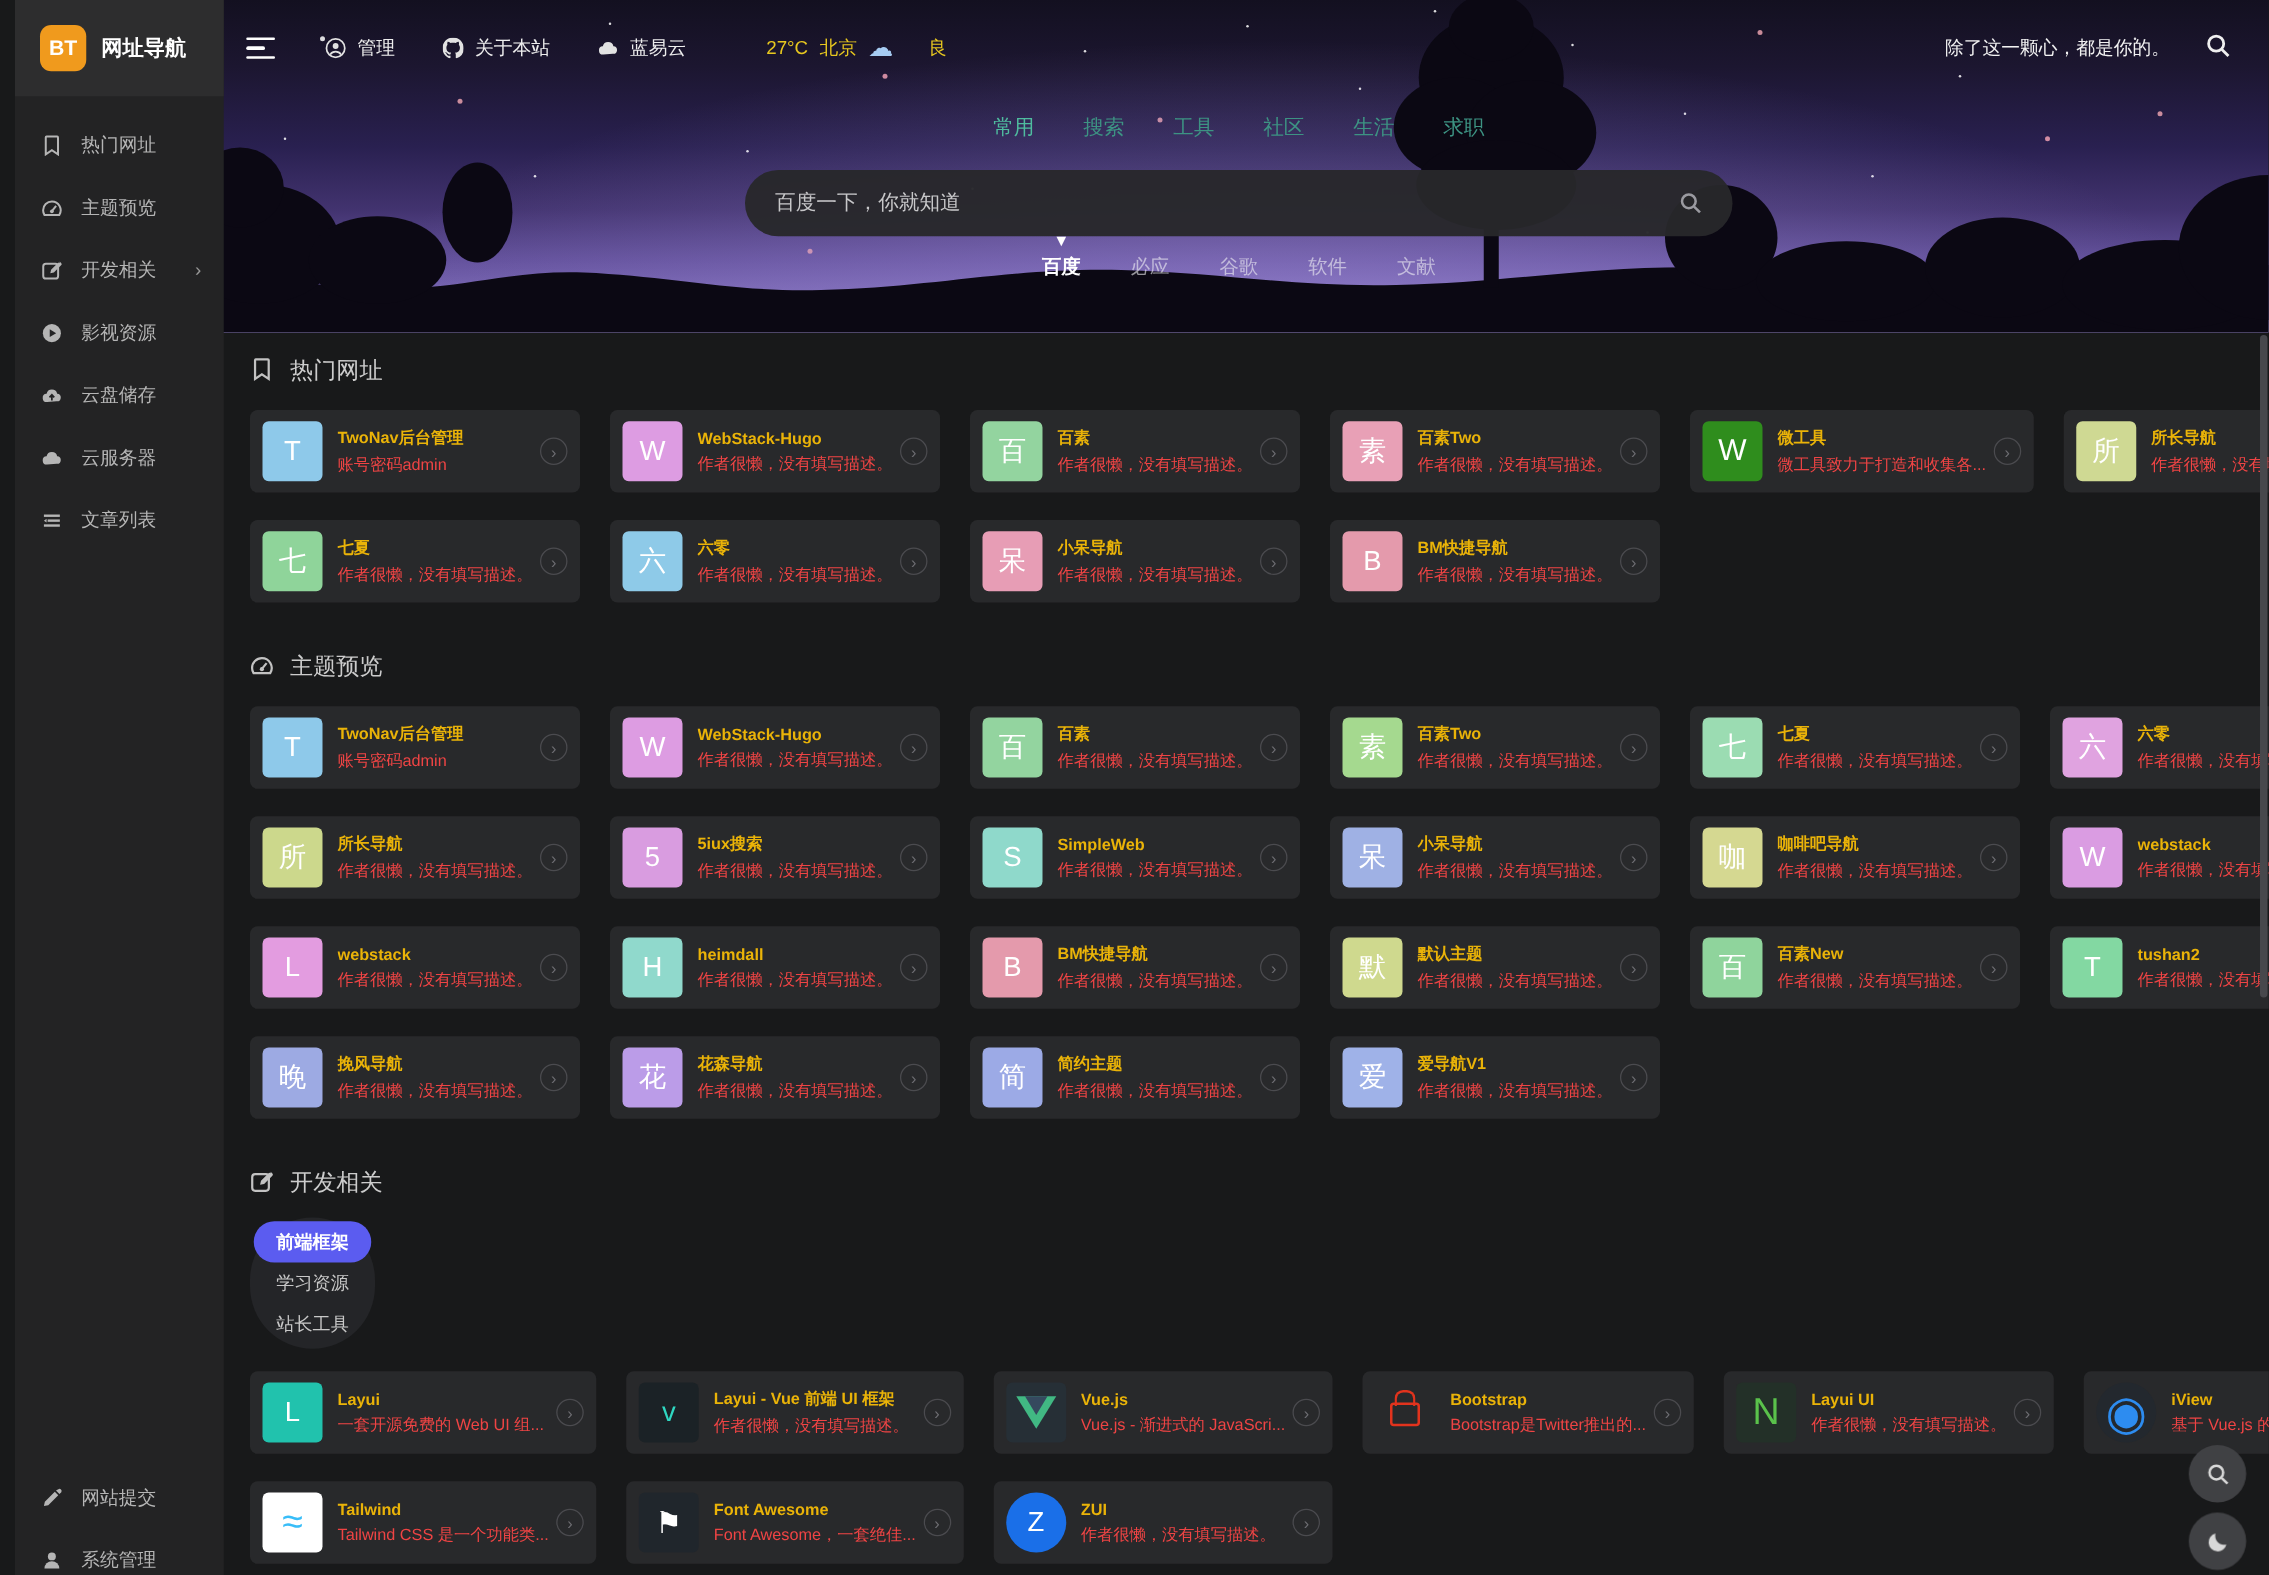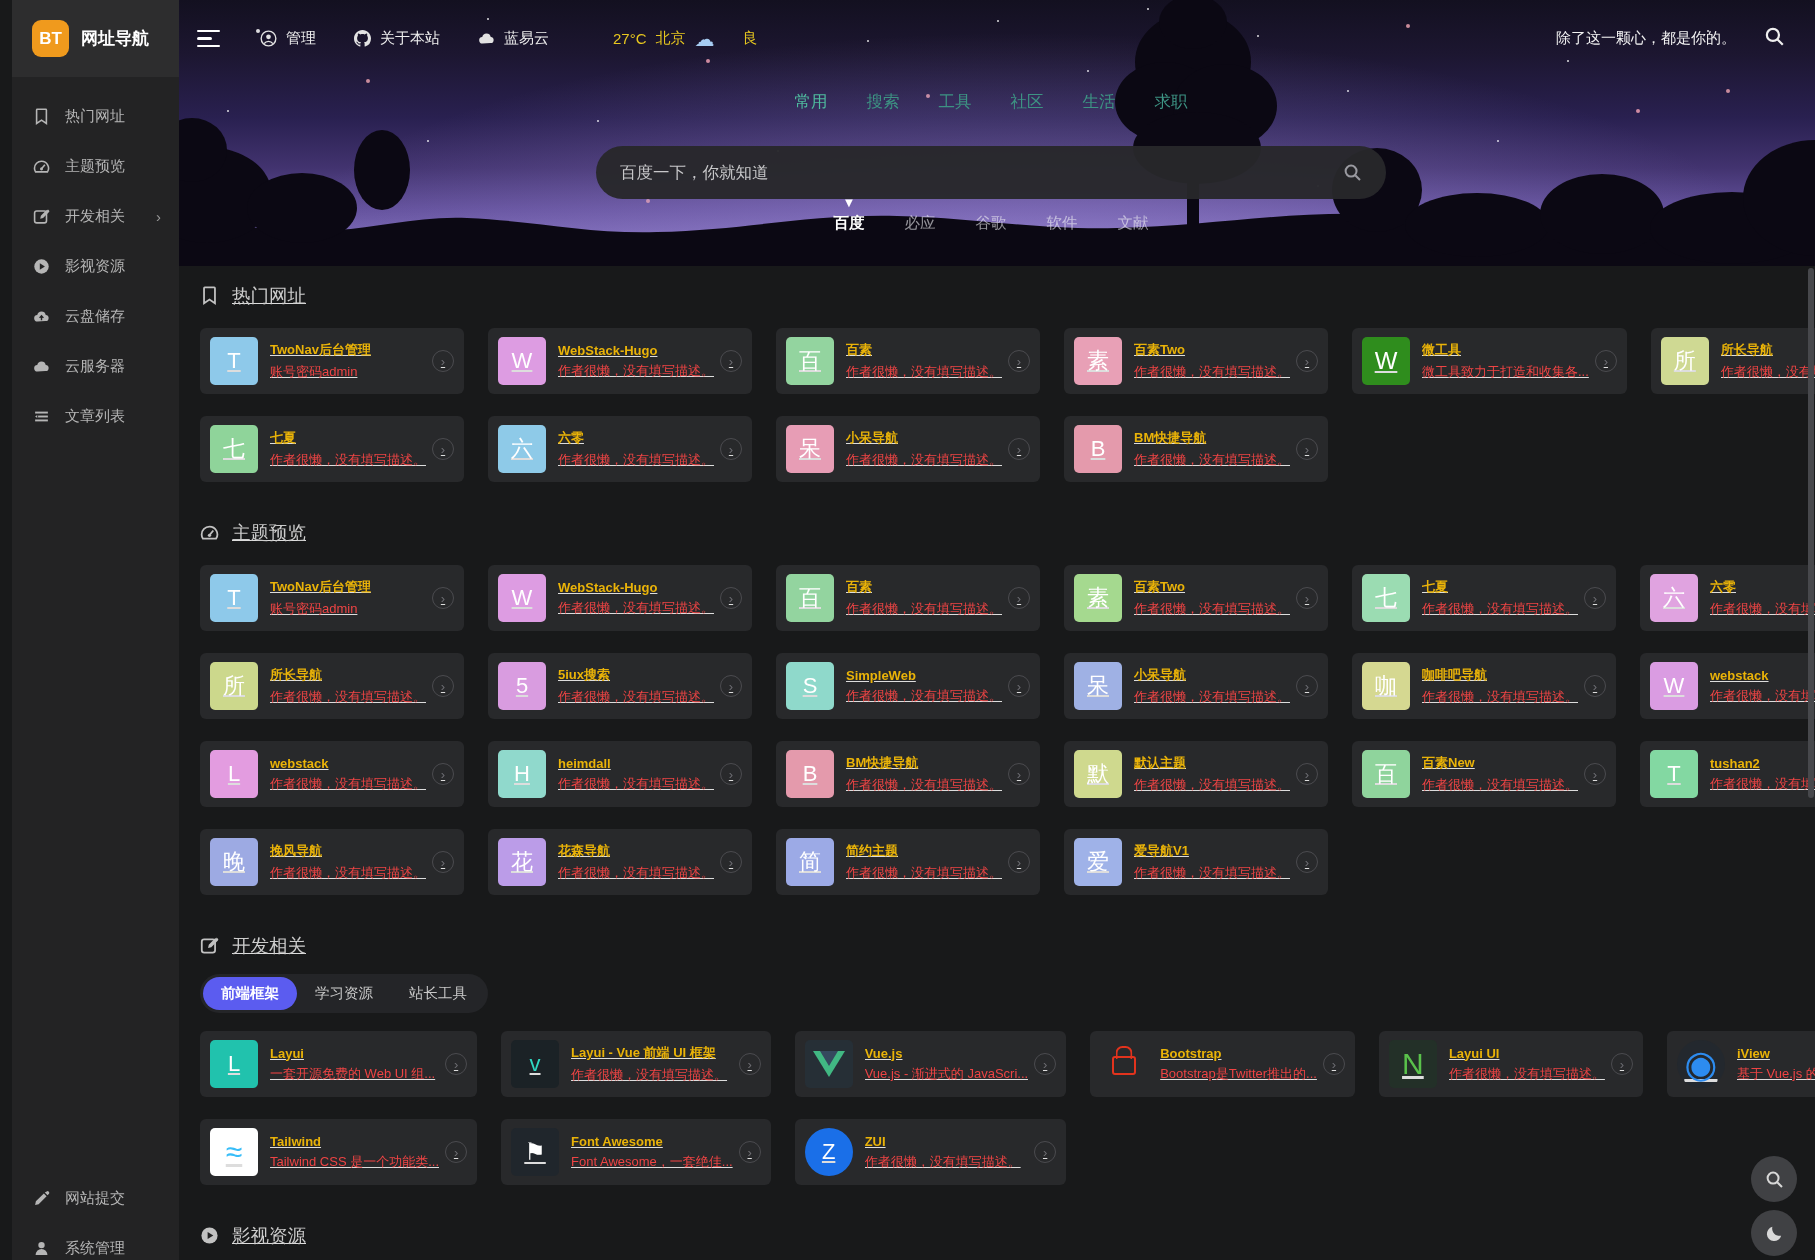--- a/index.html
+++ b/index.html
@@ -16,21 +16,21 @@
   .sidebar { position:fixed; left:12px; top:0; bottom:0; width:167px; background:#232324; z-index:30; }
   .side-logo { height:77px; display:flex; align-items:center; padding-left:20px; background:#2d2d2e; }
   .logo-badge { width:37px; height:37px; border-radius:9px; background:#f09a1d; color:#fff; font-weight:bold; font-size:17px; display:grid; place-items:center; }
   .site-name { margin-left:12px; font-size:17px; font-weight:bold; color:#fff; }
   .side-items { padding-top:14px; }
   .side-item { height:50px; display:flex; align-items:center; padding:0 18px 0 21px; gap:15px; color:#b5b5b5; font-size:15px; cursor:pointer; }
   .side-item .chev { margin-left:auto; color:#999; font-size:15px; }
   .side-footer { position:absolute; left:0; right:0; bottom:-13px; }
 
   
-  .main { margin-left:167px; width:1648px; height:1192px; position:relative;text-decoration:underline; }
+  .main { margin-left:167px; width:1648px; height:1192px; position:relative; }
 
   
   .hero { position:relative; height:266px; overflow:hidden;
     background:linear-gradient(180deg,#131020 0%,#1c1630 20%,#292050 44%,#42336f 63%,#63519c 79%,#7b69b5 90%,#8d7dc4 100%);
   }
   .hero::after { content:""; position:absolute; inset:0;
     background:radial-gradient(ellipse at 52% 100%, rgba(168,148,226,.45), rgba(0,0,0,0) 62%); }
   .stars { position:absolute; width:2px; height:2px; border-radius:50%; top:0; left:0; opacity:.85;
     box-shadow:
       90px 30px 0 1px #fff, 200px 80px 0 1px #e8a0ad, 320px 18px 0 #fff, 430px 120px 0 #fff,
@@ -56,21 +56,21 @@
   .hspacer { flex:1; }
   .quote { color:#f2f2f2; font-size:15px; }
   .search-top { margin-left:28px; color:#efefef; cursor:pointer; }
   .search-top .ic { width:21px; height:21px; }
 
   
   .hero-inner { position:absolute; top:77px; left:0; right:0; z-index:5; display:flex; flex-direction:column; align-items:center; }
   .cat-tabs { display:flex; gap:39px; margin-top:14px; }
   .cat-tab { font-size:16.5px; color:#3d9383; cursor:pointer; }
   .cat-tab.active { color:#4fbc9f;text-align:right; }
-  .search-box { margin-top:33px; width:790px; height:53px; background:rgba(40,40,43,.96); border-radius:27px;
+  .search-box { margin-top:23px; width:790px; height:53px; background:rgba(40,40,43,.96); border-radius:27px;
     display:flex; align-items:center; padding:0 24px; }
   .search-input { flex:1; background:transparent; border:none; outline:none; color:#ddd; font-size:16.5px;
     font-family:"Liberation Sans","DejaVu Sans",sans-serif; }
   .search-input::placeholder { color:#c7c7c9; }
   .search-box .ic { width:19px; height:19px; color:#9a9aa0; }
   .engines { margin-top:14px; display:flex; gap:40px; }
   .engine { font-size:15.5px; color:rgba(242,242,245,.6); cursor:pointer; position:relative; }
   .engine.active { color:#fff; font-weight:bold; }
   .engine.active::before { content:"▼"; position:absolute; top:-18px; left:50%; transform:translateX(-50%);
     font-size:13px; color:#fff; }
@@ -97,21 +97,21 @@
   .icon-vue::before { content:""; position:absolute; top:11px; left:50%; transform:translateX(-50%);
     border:0 solid transparent; border-left-width:16px; border-right-width:16px; border-top:26px solid #41b883; }
   .icon-vue::after { content:""; position:absolute; top:11px; left:50%; transform:translateX(-50%);
     border:0 solid transparent; border-left-width:9px; border-right-width:9px; border-top:15px solid #35495e; }
   .icon-lock::before { content:""; position:absolute; top:6px; left:50%; transform:translateX(-50%);
     width:13px; height:11px; border:2.5px solid #e2331d; border-bottom:none; border-radius:7px 7px 0 0; }
   .icon-lock::after { content:""; position:absolute; top:16px; left:50%; transform:translateX(-50%);
     width:20px; height:15px; border:2.5px solid #e2331d; border-radius:3px; }
 
   
-  .dev-tabs { display:inline-flex; background:#242528; border-radius:999px; padding:3px; margin:-4px 0 18px; }
+  .dev-tabs { display:inline-flex; background:#242528; border-radius:999px; padding:3px; margin:-4px 0 18px;flex-direction:column; }
   .dev-tab { padding:7px 18px; font-size:14.5px; color:#c8c8c8; border-radius:999px; cursor:pointer; }
   .dev-tab.active { background:#5b5cf0; color:#fff; font-weight:bold; }
 
   
   .fab { position:fixed; right:18px; width:46px; height:46px; border-radius:50%; background:#404144;
     display:grid; place-items:center; color:#d8d8d8; z-index:40; cursor:pointer; }
   .fab .ic { width:19px; height:19px; }
   .fab-search { bottom:58px; }
   .fab-moon { bottom:4px; }
   .scroll-thumb { position:fixed; right:1px; top:268px; width:6px; height:530px; background:#47484c; border-radius:3px; z-index:50; }

